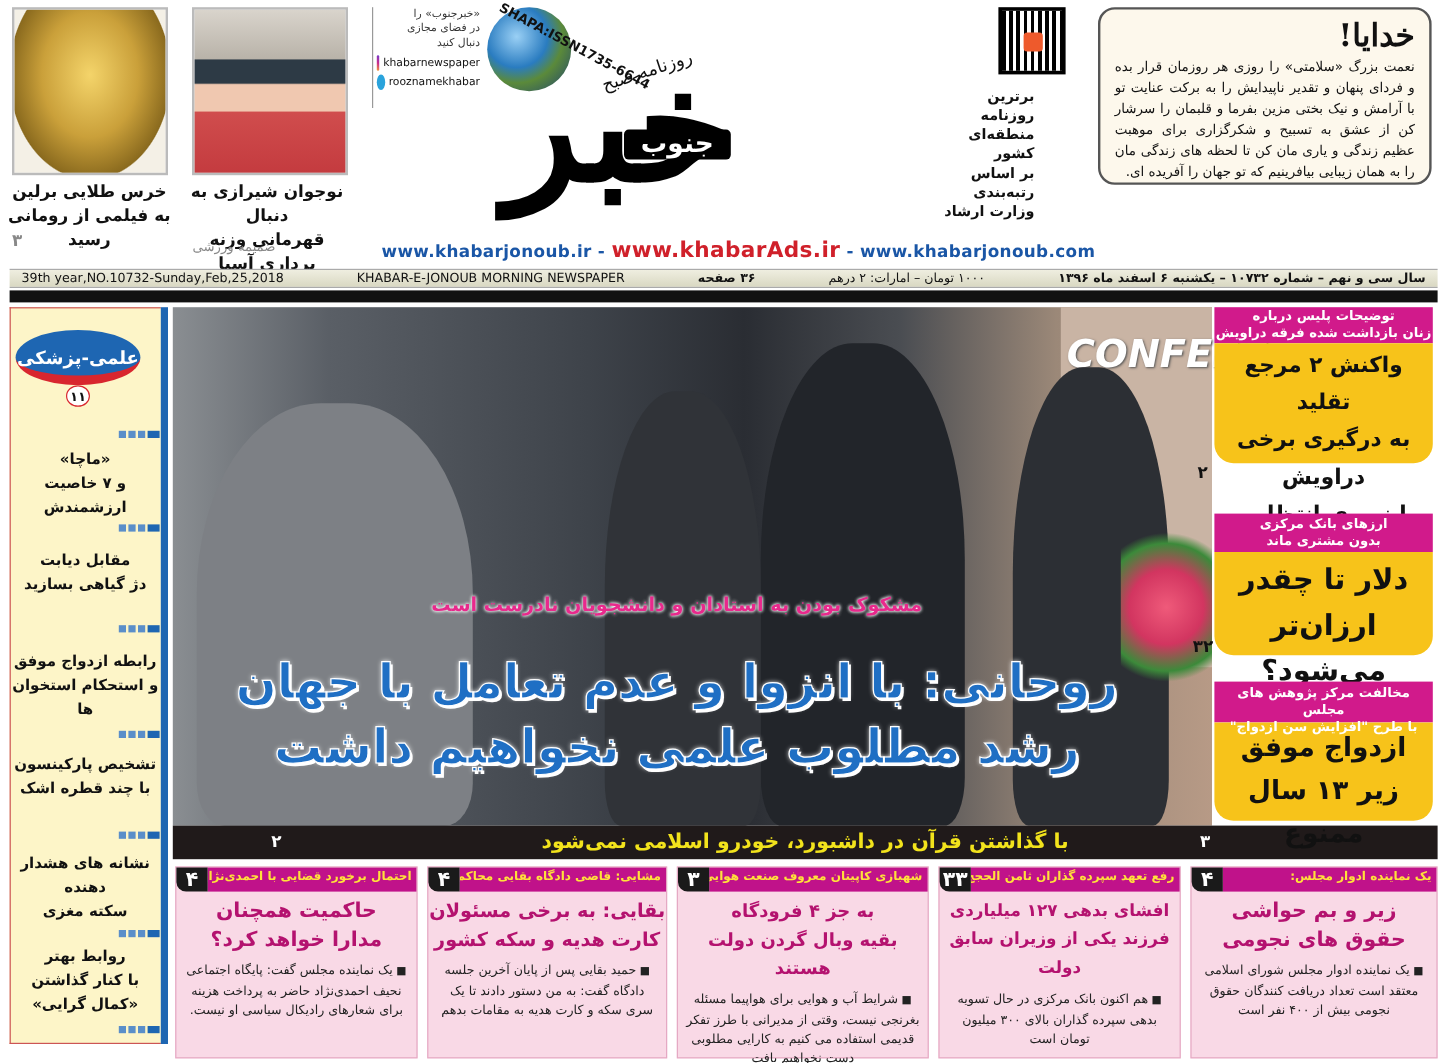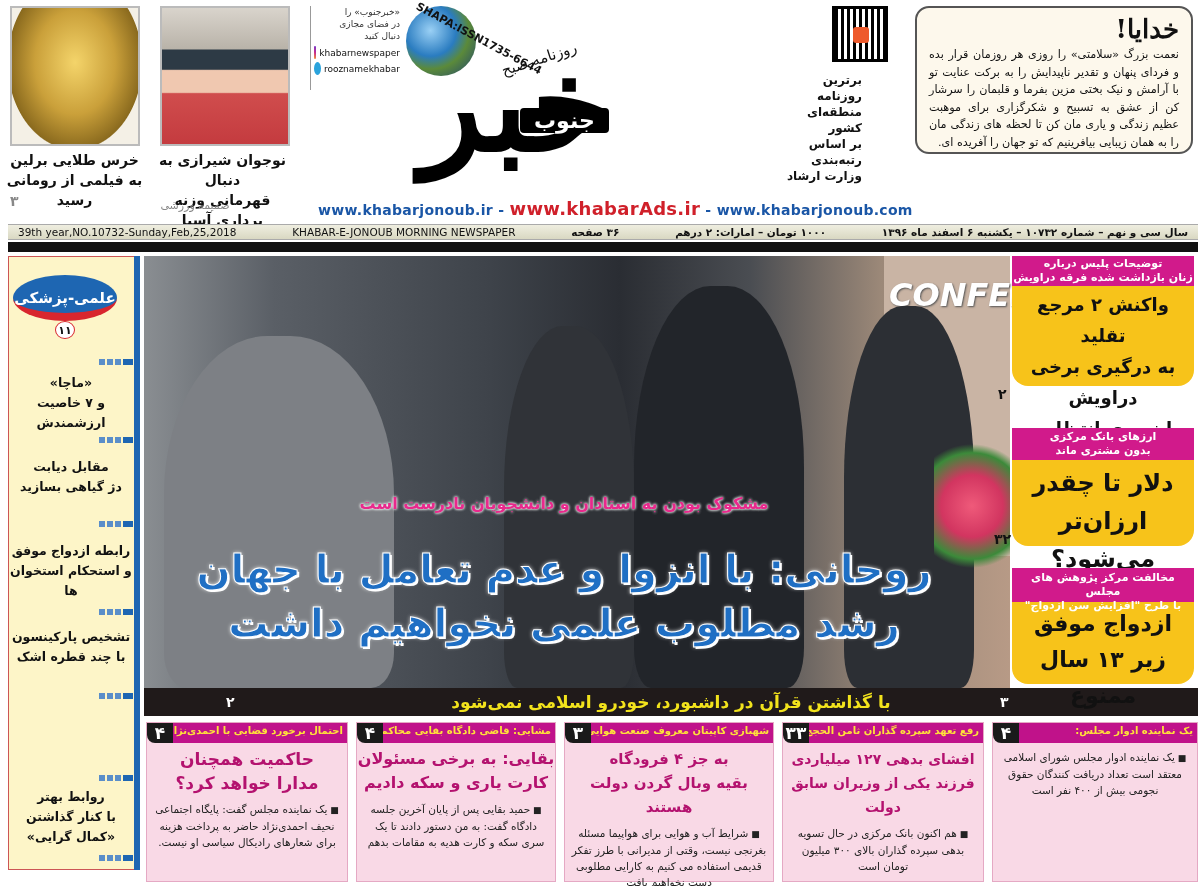--- a/index.html
+++ b/index.html
@@ -109,21 +109,21 @@
 
 <div class="abs prayer" style="left:915px;top:6px;width:278px;height:148px">
   <h2>خدایا!</h2>
   <p>نعمت بزرگ «سلامتی» را روزی هر روزمان قرار بده و فردای پنهان و تقدیر ناپیدایش را به برکت عنایت تو با آرامش و نیک بختی مزین بفرما و قلبمان را سرشار کن از عشق به تسبیح و شکرگزاری برای موهبت عظیم زندگی و یاری مان کن تا لحظه های زندگی مان را به همان زیبایی بیافرینیم که تو جهان را آفریده ای.</p>
 </div>
 
 <div class="abs infobar" style="left:8px;top:224px;width:1190px">
   <span>39th year,NO.10732-Sunday,Feb,25,2018</span>
   <span>KHABAR-E-JONOUB MORNING NEWSPAPER</span>
   <span style="font-weight:bold;direction:rtl">۳۶ صفحه</span>
-  <span style="font-weight:bold;direction:rtl">۱۰۰۰ تومان – امارات: ۲ درهم</span>
+  <span style="font-weight:normal;direction:rtl">۱۰۰۰ تومان – امارات: ۲ درهم</span>
   <span style="font-weight:bold;direction:rtl">سال سی و نهم – شماره ۱۰۷۳۲ – یکشنبه ۶ اسفند ماه ۱۳۹۶</span>
 </div>
 <div class="abs blackbar" style="left:8px;top:242px;width:1190px;height:10px"></div>
 
 <div class="abs sidebar" style="left:8px;top:256px;width:126px;height:614px">
   <div class="abs side-badge" style="left:4px;top:18px;width:104px;height:46px;line-height:46px;border-bottom:8px solid #d8262e">علمی-پزشکی</div>
   <div class="abs" style="left:46px;top:64px;width:20px;height:18px;background:#fff;border-radius:50%;font-weight:bold;font-size:11px;text-align:center;line-height:18px;border:1px solid #d8262e">۱۱</div>
 
   <div class="abs dots" style="left:90px;top:102px;width:34px">
       <i></i>
@@ -167,20 +167,24 @@
   <div class="abs side-item" style="left:0;top:370px;width:124px">
     <div>تشخیص پارکینسون</div>
       <div>با چند قطره اشک</div>
     </div>
 
   <div class="abs dots" style="left:90px;top:436px;width:34px">
       <i></i>
       <i></i>
       <i></i>
       <i></i>
+    </div>
+  <div class="abs side-item" style="left:0;top:452px;width:124px">
+    <div>نشانه های هشدار دهنده</div>
+      <div>سکته مغزی</div>
     </div>
 
   <div class="abs dots" style="left:90px;top:518px;width:34px">
       <i></i>
       <i></i>
       <i></i>
       <i></i>
     </div>
   <div class="abs side-item" style="left:0;top:530px;width:124px">
     <div>روابط بهتر</div>
@@ -254,20 +258,24 @@
       </div>
   </div>
 </div>
 
 <div class="abs" style="left:144px;top:722px;width:1054px;height:160px;display:flex;flex-direction:row-reverse;gap:8px">
   <div class="bbox" style="width:206px;height:160px">
     <div style="display:flex">
         <div class="btag" style="flex:1">یک نماینده ادوار مجلس:</div>
         <div class="bnum">۴</div>
       </div>
+    <div class="bhead" style="margin-top:4px">
+        <div>زیر و بم حواشی</div>
+        <div>حقوق های نجومی</div>
+      </div>
     <div class="bbody" style="margin-top:6px">یک نماینده ادوار مجلس شورای اسلامی معتقد است تعداد دریافت کنندگان حقوق نجومی بیش از ۴۰۰ نفر است</div>
   </div>
   <div class="bbox" style="width:202px;height:160px">
     <div style="display:flex">
         <div class="btag" style="flex:1">رفع تعهد سپرده گذاران ثامن الحجج</div>
         <div class="bnum">۳۳</div>
       </div>
     <div class="bhead" style="font-size:14px;margin-top:4px">
         <div>افشای بدهی ۱۲۷ میلیاردی</div>
         <div>فرزند یکی از وزیران سابق دولت</div>
@@ -285,21 +293,21 @@
       </div>
     <div class="bbody" style="margin-top:6px">شرایط آب و هوایی برای هواپیما مسئله بغرنجی نیست، وقتی از مدیرانی با طرز تفکر قدیمی استفاده می کنیم به کارایی مطلوبی دست نخواهیم یافت</div>
   </div>
   <div class="bbox" style="width:200px;height:160px">
     <div style="display:flex">
         <div class="btag" style="flex:1">مشایی: قاضی دادگاه بقایی محاکمه می‌شود</div>
         <div class="bnum">۴</div>
       </div>
     <div class="bhead" style="font-size:16px;margin-top:4px">
         <div>بقایی: به برخی مسئولان</div>
-        <div>کارت یاری و سکه دادیم</div>
+        <div>کارت هدیه و سکه کشور</div>
       </div>
     <div class="bbody" style="margin-top:6px">حمید بقایی پس از پایان آخرین جلسه دادگاه گفت: به من دستور دادند تا یک سری سکه و کارت هدیه به مقامات بدهم</div>
   </div>
   <div class="bbox" style="width:202px;height:160px">
     <div style="display:flex">
         <div class="btag" style="flex:1">احتمال برخورد قضایی با احمدی‌نژاد</div>
         <div class="bnum">۴</div>
       </div>
     <div class="bhead" style="margin-top:4px">
         <div>حاکمیت همچنان</div>

